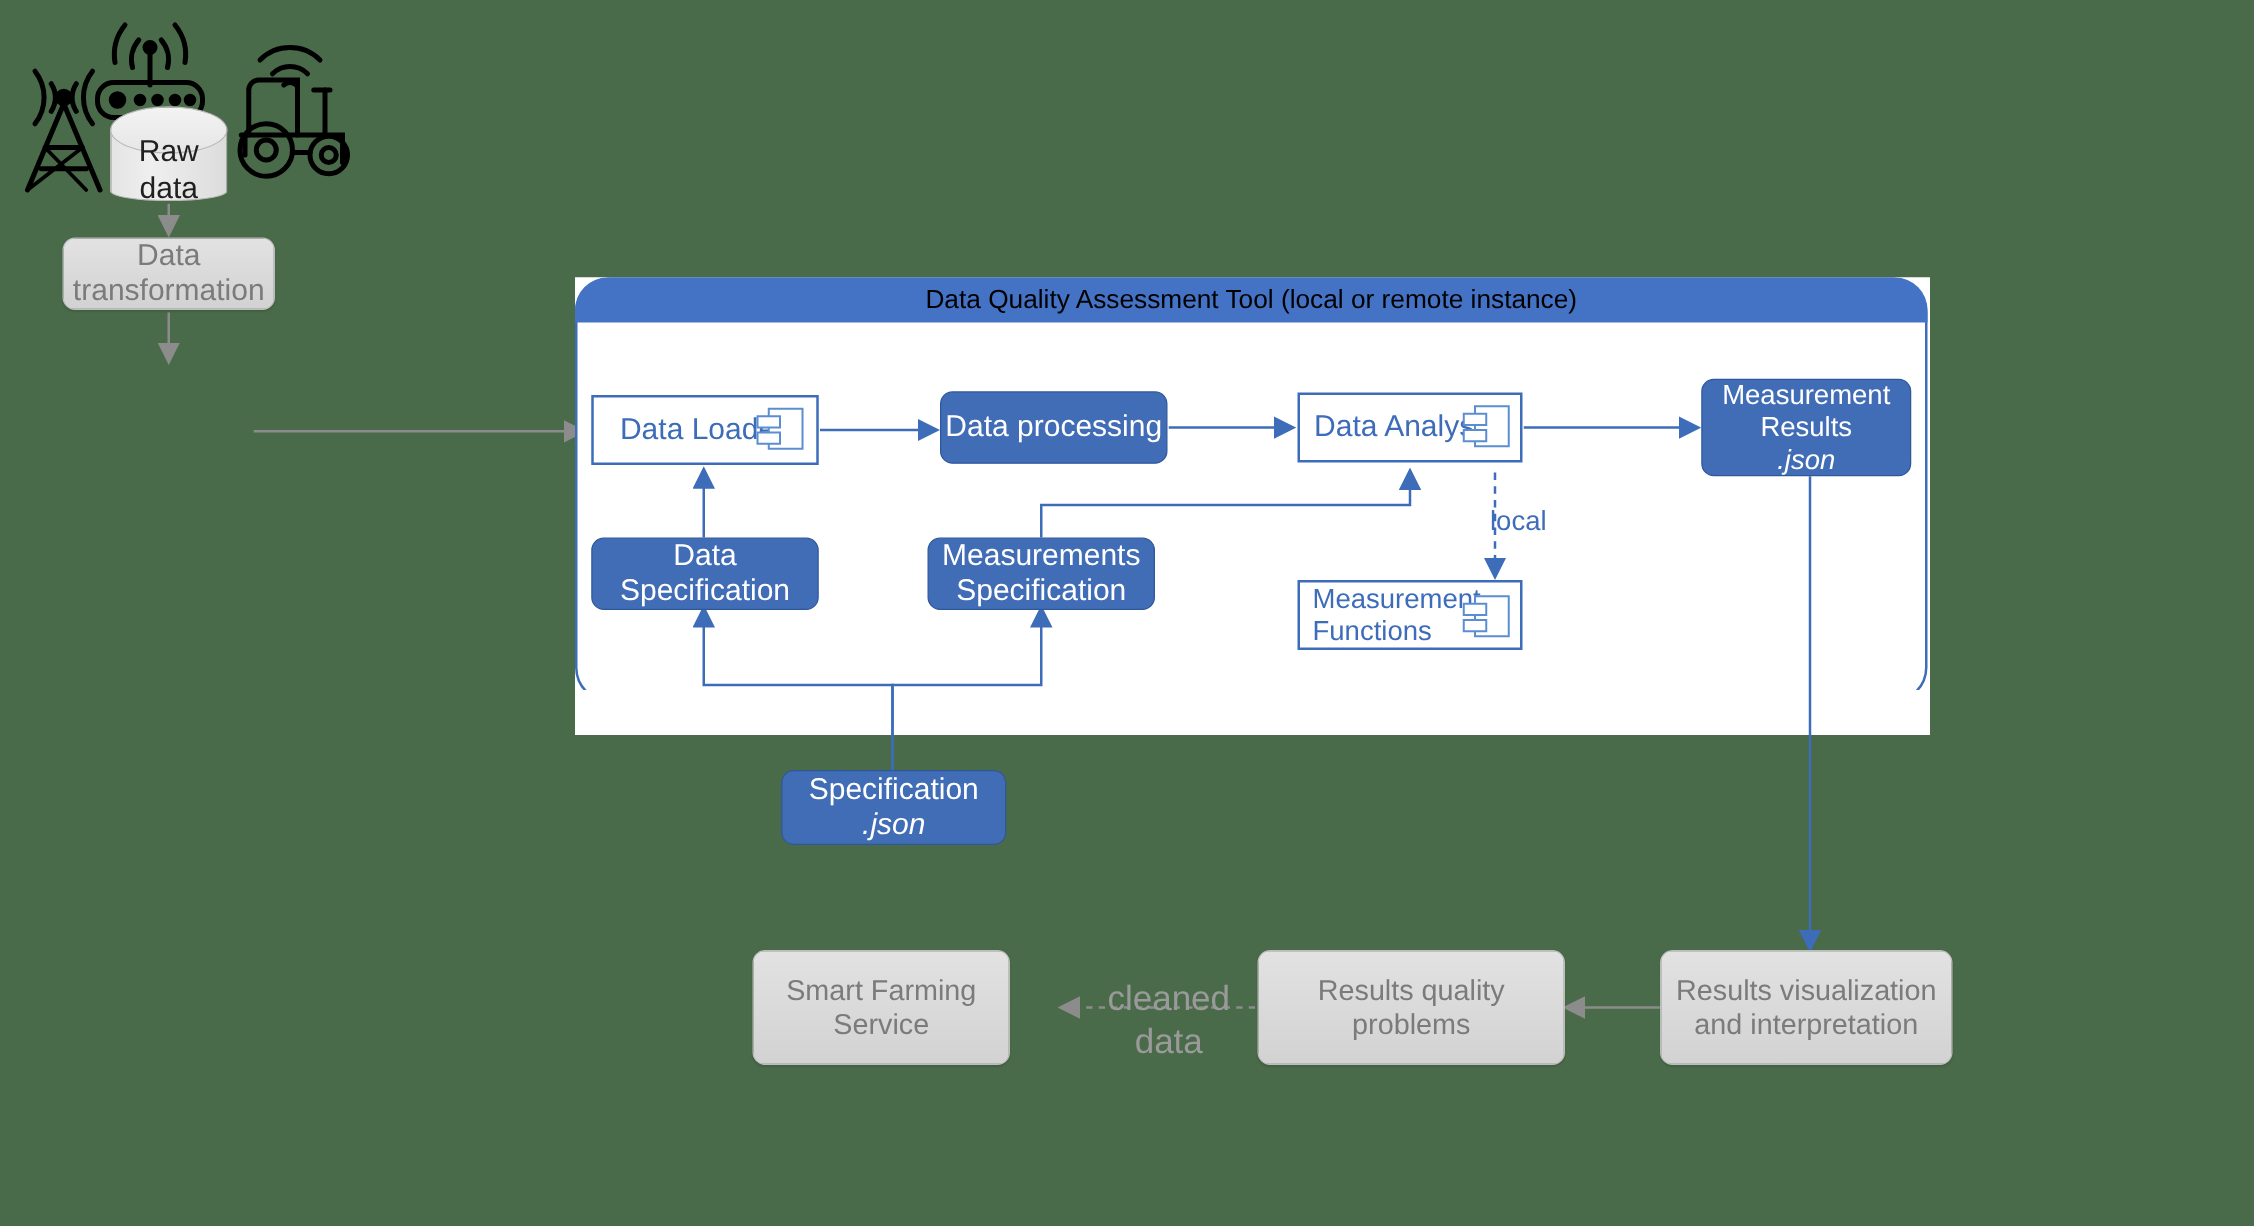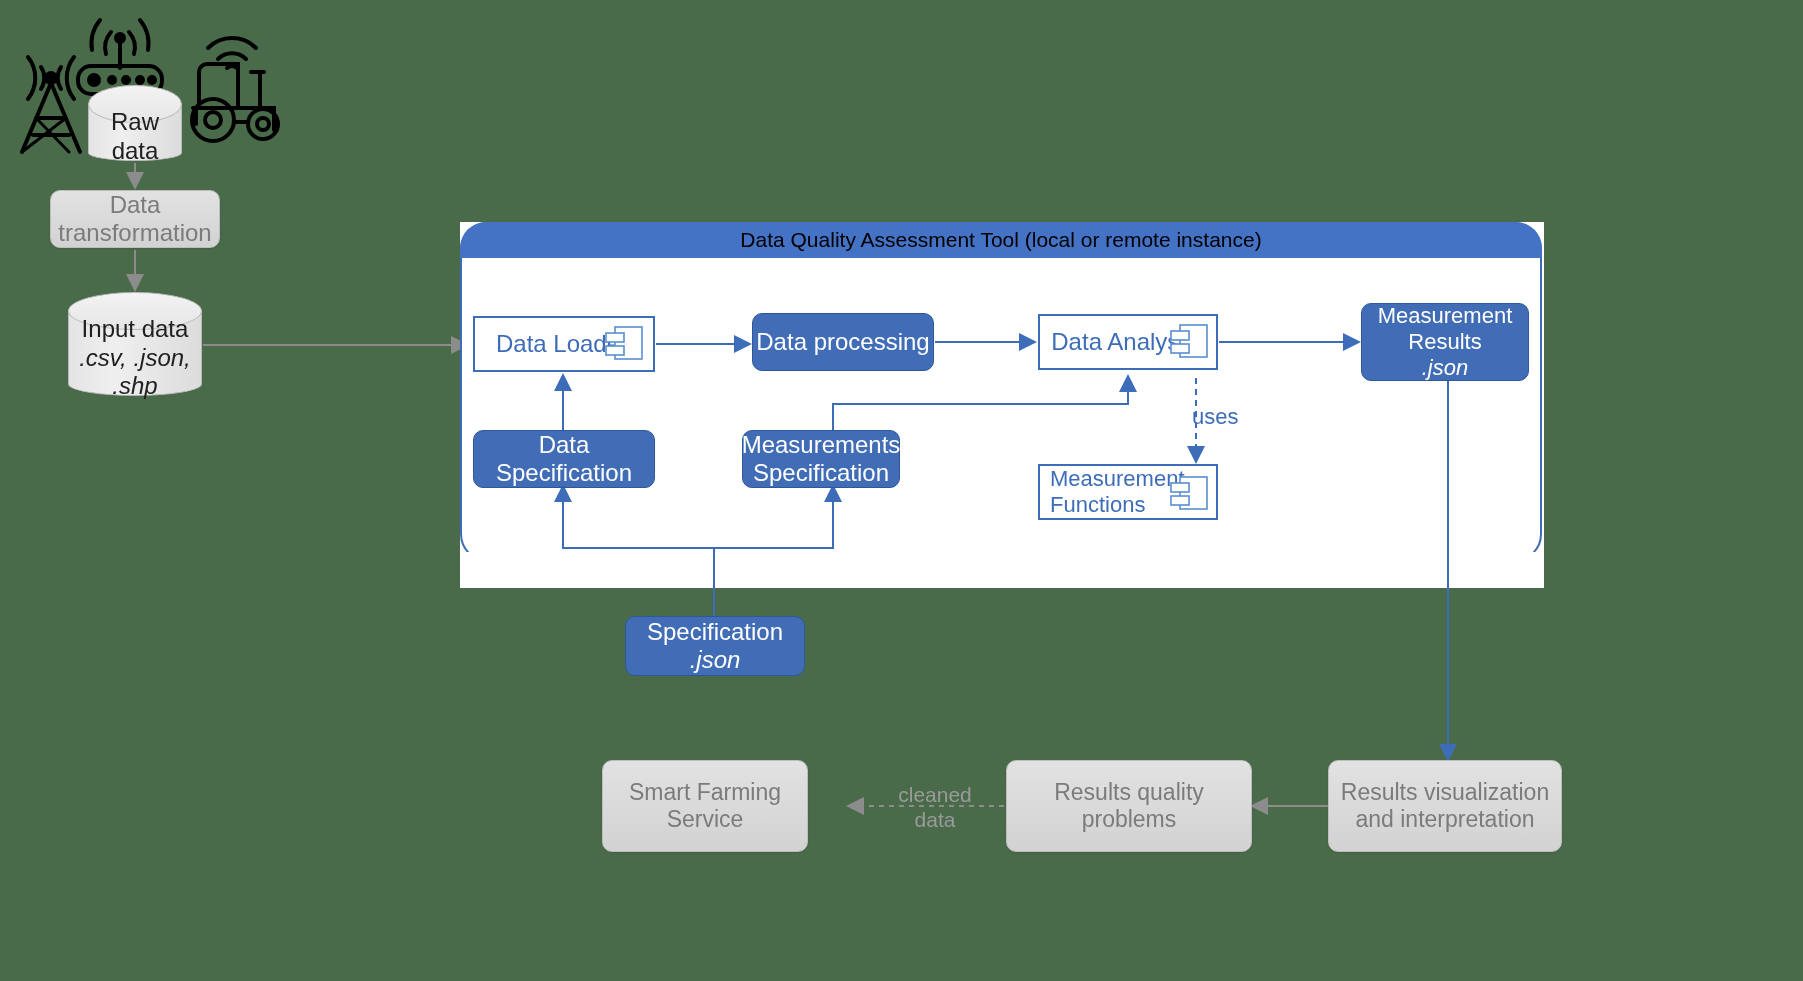--- a/index.html
+++ b/index.html
@@ -67,21 +67,21 @@
     border:2px solid #3d6cb9;border-radius:28px;box-sizing:border-box;
   }
   #tool-header{
     position:absolute;left:0;top:0;width:1082px;height:36px;
     background:#4472c4;border-radius:26px 26px 0 0;
     color:#000000;font-size:21px;display:flex;align-items:center;justify-content:center;
   }
   .white-mask{position:absolute;background:#fff;}
 
   .lbl-free{position:absolute;color:#3d6cb9;font-size:22px;}
-  .lbl-grey{position:absolute;color:#9a9a9a;font-size:21px;text-align:center;line-height:1.2;}
+  .lbl-grey{position:absolute;color:#9a9a9a;font-size:28px;text-align:center;line-height:1.2;}
 </style>
 </head>
 <body>
 
 <div id="stage">
 
   <svg class="layer">
 
     <g stroke="#000" stroke-width="4" fill="none" stroke-linecap="round">
       <path d="M28 57 a34 34 0 0 1 0 42"></path>
@@ -132,29 +132,20 @@
       <span>Raw</span>
       <span>data</span>
     </div>
   </div>
 
   <div class="node grey-box" style="left:50px;top:190px;width:170px;height:58px;flex-direction:column;">
     <span>Data</span>
     <span>transformation</span>
   </div>
 
-  <div class="cyl" style="left:68px;top:292px;width:134px;height:104px;">
-    <div class="body"></div>
-    <div class="top"></div>
-    <div class="label">
-      <span>Input data</span>
-      <span class="ital">.csv, .json,</span>
-      <span class="ital">.shp</span>
-    </div>
-  </div>
 
   <svg class="layer">
     <defs>
       <marker id="ghead" markerWidth="9" markerHeight="9" refX="7" refY="4.5" orient="auto">
         <path d="M0,0 L9,4.5 L0,9 z" fill="#8c8c8c"></path>
       </marker>
       <marker id="bhead" markerWidth="9" markerHeight="9" refX="7" refY="4.5" orient="auto">
         <path d="M0,0 L9,4.5 L0,9 z" fill="#3d6cb9"></path>
       </marker>
       <marker id="bheaddown" markerWidth="9" markerHeight="9" refX="7" refY="4.5" orient="auto">
@@ -234,39 +225,39 @@
     <span>Measurement</span>
     <span>Results</span>
     <span class="ital">.json</span>
   </div>
 
   <div class="node blue-box" style="left:473px;top:430px;width:182px;height:58px;flex-direction:column;">
     <span>Data</span>
     <span>Specification</span>
   </div>
 
-  <div class="node blue-box" style="left:742px;top:430px;width:158px;height:58px;flex-direction:column;">
+  <div class="node blue-box" style="left:742px;top:430px;width:182px;height:58px;flex-direction:column;">
     <span>Measurements</span>
     <span>Specification</span>
   </div>
 
   <div class="node comp-box" style="left:1038px;top:464px;width:180px;height:56px;flex-direction:column;align-items:flex-start;
               justify-content:center;padding-left:10px;font-size:22px;">
     <span>Measurement</span>
     <span>Functions</span>
     <svg width="42" height="40" style="position:absolute;right:6px;top:8px;">
       <g stroke="#5b8ed1" stroke-width="1.6" fill="#fff">
         <rect x="12" y="3" width="27" height="32"></rect>
         <rect x="3" y="9" width="18" height="9"></rect>
         <rect x="3" y="22" width="18" height="9"></rect>
       </g>
     </svg>
   </div>
 
-  <span class="lbl-free" style="left:1192px;top:404px;">uses</span>
+  <span class="lbl-free" style="left:1192px;top:404px;">local</span>
 
   <div class="node blue-box" style="left:625px;top:616px;width:180px;height:60px;flex-direction:column;">
     <span>Specification</span>
     <span class="ital">.json</span>
   </div>
 
   <div class="node grey-box grey-small" style="left:1328px;top:760px;width:234px;height:92px;flex-direction:column;">
     <span>Results visualization</span>
     <span>and interpretation</span>
   </div>

